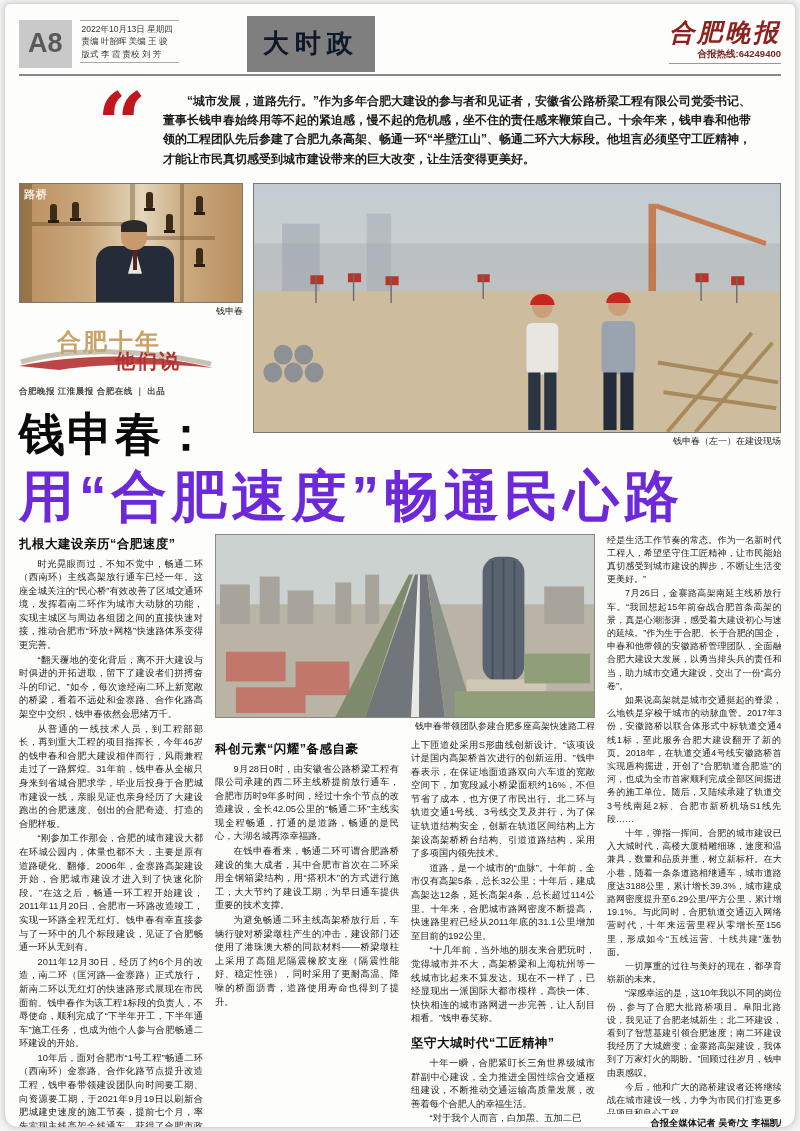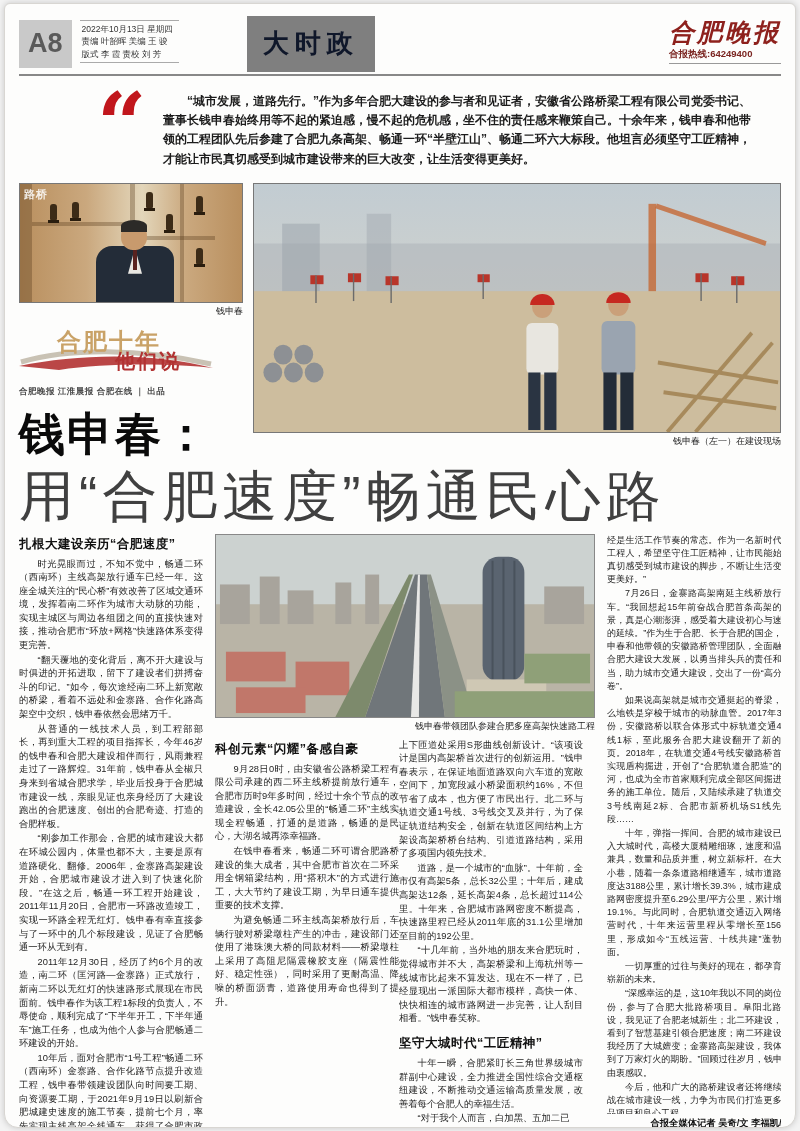--- a/index.html
+++ b/index.html
@@ -7,21 +7,21 @@
   .sheet{box-sizing:border-box;width:792px;height:1125px;margin:3px auto;background:#fdfdfc;
          border:1px solid #d8d6d2;border-radius:6px 6px 14px 14px;box-shadow:0 0 6px rgba(0,0,0,.18);
          padding:10px 14px;position:relative;overflow:hidden;}
   
   .header{display:flex;align-items:stretch;border-bottom:2px solid #888;padding-bottom:4px;height:56px;}
   .pageno{background:#c9c9c9;color:#5a5a5a;font-weight:bold;font-size:27px;padding:8px 9px 0 9px;height:40px;margin-top:6px;}
   .credits{font-size:8.5px;color:#333;line-height:1.45;margin:6px 0 0 8px;border-top:1px solid #aaa;border-bottom:1px solid #aaa;
            padding:2px 6px 2px 2px;align-self:flex-start;}
   .section-box{background:#7f7f7f;color:#0f172a;font-weight:bold;font-size:26px;letter-spacing:6px;
                padding:10px 16px 8px 16px;height:38px;margin:2px 0 0 68px;}
-  .mast{margin-left:auto;padding-top:6px;}
+  .mast{margin-left:auto;text-align:right;padding-top:6px;}
   .mast-title{font-family:"DejaVu Serif","Liberation Serif",serif;font-weight:bold;font-style:italic;
               font-size:25px;color:#8e211d;letter-spacing:3px;line-height:1;}
   .mast-hotline{font-size:9.5px;color:#7a2420;font-weight:bold;margin-top:3px;border-bottom:1px solid #999;padding-bottom:2px;}
   
   .quote{display:flex;padding:16px 30px 6px 78px;}
   .quote-mark{font-family:"DejaVu Serif",serif;font-weight:bold;color:#c1161c;font-size:86px;line-height:.55;
               width:66px;flex:0 0 66px;margin-top:8px;}
   .quote-text{font-size:12px;line-height:1.6;color:#1c1c1c;font-weight:700;text-align:justify;text-indent:2em;}
   
   .mainvis{display:flex;gap:10px;margin-top:8px;}
@@ -41,27 +41,27 @@
   .cap{font-family:"DejaVu Serif","Liberation Serif",serif;font-size:9px;color:#222;text-align:right;margin-top:2px;}
   .logo{position:relative;height:58px;margin-top:6px;}
   .logo svg{position:absolute;left:0;top:0;}
   .logo-l1{position:absolute;left:38px;top:2px;font-family:"DejaVu Serif",serif;font-weight:bold;font-size:24px;color:#c9a267;letter-spacing:2px;}
   .logo-l2{position:absolute;left:96px;top:24px;font-family:"DejaVu Serif",serif;font-weight:bold;font-size:20px;color:#b23232;letter-spacing:2px;}
   .producer{font-size:8.5px;color:#4a4a4a;font-weight:bold;margin-top:4px;letter-spacing:.5px;}
   .hl1{font-size:46px;font-weight:900;color:#0a0a0a;letter-spacing:2px;margin-top:6px;font-family:"Liberation Sans",sans-serif;}
   .photo-side{flex:1;}
   .mainphoto{width:100%;height:250px;border:1px solid #777;box-sizing:border-box;display:block;}
   .photocap{font-family:"DejaVu Serif",serif;font-size:9px;color:#222;text-align:right;margin-top:2px;}
-  .hl2{font-size:55px;font-weight:400;color:#404040;letter-spacing:5px;line-height:1.05;margin:2px 0 6px 0;white-space:nowrap;}
+  .hl2{font-size:55px;font-weight:700;color:#6d28d9;letter-spacing:5px;line-height:1.05;margin:2px 0 6px 0;white-space:nowrap;}
   
   .article{display:flex;gap:12px;margin-top:8px;height:596px;overflow:hidden;}
   .col{width:184px;flex:0 0 184px;overflow:hidden;}
   .mid{width:380px;flex:0 0 380px;display:flex;flex-direction:column;}
   .cityphoto{width:380px;height:184px;display:block;border:1px solid #888;box-sizing:border-box;}
-  .midcols{display:flex;margin-top:6px;flex:1;overflow:hidden;}
+  .midcols{display:flex;gap:12px;margin-top:6px;flex:1;overflow:hidden;}
   .midcol{width:184px;flex:0 0 184px;overflow:hidden;}
   .subhead{font-size:12.5px;font-weight:bold;color:#111;margin:2px 0 5px 0;letter-spacing:.5px;}
   .subhead.later{margin-top:9px;}
   p.para{font-size:9.3px;line-height:13.6px;color:#1e1e1e;text-align:justify;text-indent:2em;margin:0 0 1px 0;}
   p.cont{text-indent:0;}
   .col4{display:flex;flex-direction:column;}
   .col4 .paras{flex:1;overflow:hidden;}
   .col4 p.para{font-size:9px;line-height:13.2px;}
   .byline{font-size:9.3px;font-weight:bold;color:#111;text-align:right;padding-top:3px;}
 </style>

